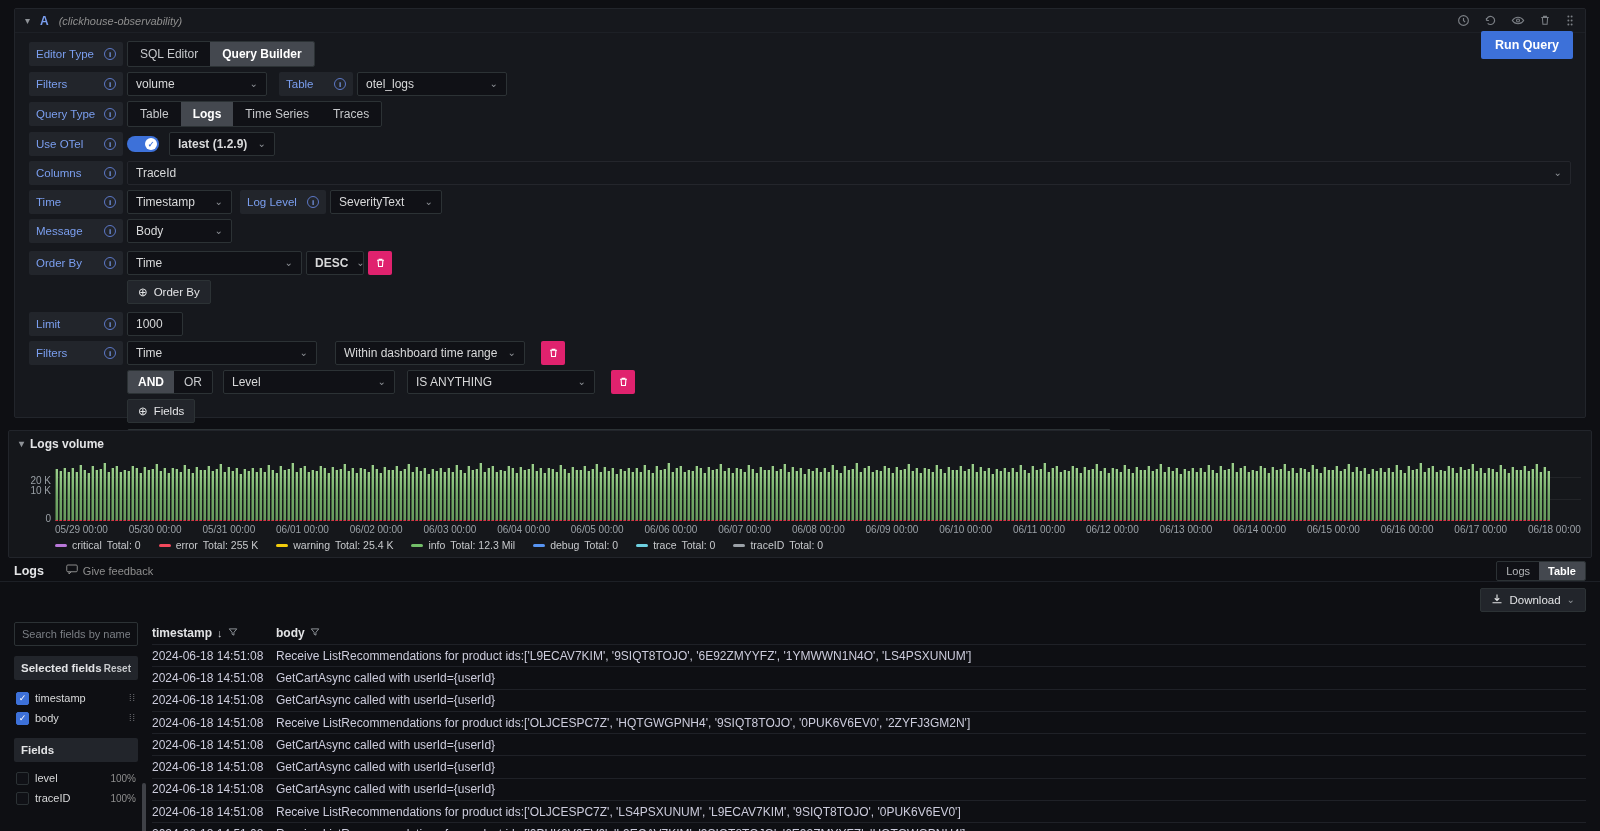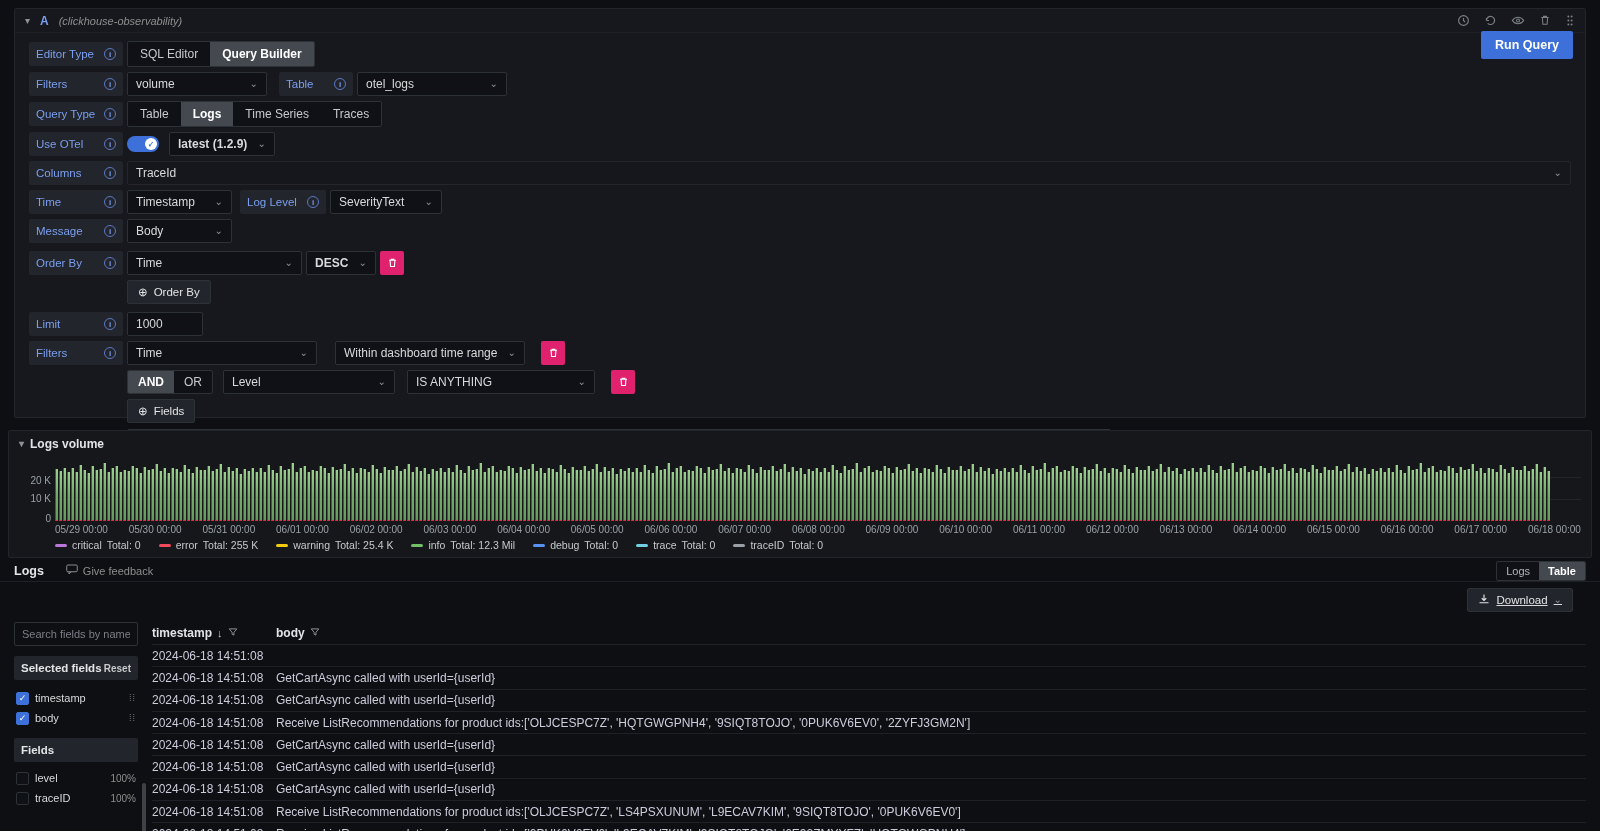--- a/index.html
+++ b/index.html
@@ -48,21 +48,21 @@
   .legend-item .total { color:#c7c9cc; }
 
   
   .logs-sec { position:absolute; left:0; top:560px; width:1600px; height:271px; background:#0e0f13; }
   .logs-head { display:flex; align-items:center; height:22px; padding:0 14px; border-bottom:1px solid #1d2026; }
   .logs-title { font-size:12.5px; font-weight:700; color:#e3e4e6; }
   .feedback { display:flex; align-items:center; gap:5px; margin-left:22px; color:#8e8e8e; font-size:11px; }
   .view-toggle { margin-left:auto; display:flex; height:20px; border:1px solid #2c3235; border-radius:2px; overflow:hidden; background:#101116; }
   .view-opt { display:flex; align-items:center; padding:0 9px; font-size:11px; color:#b3b5b8; }
   .view-opt.active { background:#44484f; color:#fff; font-weight:600; }
-  .dl-row { display:flex; justify-content:flex-end; padding:6px 27px 0 0;text-decoration:underline; }
+  .dl-row { display:flex; justify-content:flex-end; padding:6px 14px 0 0; }
   .dl-btn { display:flex; align-items:center; gap:6px; height:24px; background:#22252b; border:1px solid #2c3235; border-radius:2px; padding:0 10px; font-size:11.5px; color:#e3e4e6; font-weight:500; cursor:pointer; }
 
   .logs-body { display:flex; padding:0 14px; margin-top:-24px; }
   .sidebar { width:124px; min-width:124px; margin-top:34px; position:relative; }
   .search-inp { width:100%; height:24px; background:transparent; border:1px solid #2c3235; border-radius:2px; color:#d8d9da; font-size:11px; padding:0 7px; }
   .search-inp::placeholder { color:#7b7f85; }
   .side-hdr { display:flex; align-items:center; justify-content:space-between; height:24px; background:#22252b; border-radius:2px; margin-top:10px; padding:0 7px; font-size:11.5px; font-weight:600; color:#e3e4e6; }
   .side-hdr .reset { font-size:10px; font-weight:600; color:#c7c9cc; cursor:pointer; }
   .fitem { display:flex; align-items:center; gap:6px; height:20px; font-size:11px; color:#d8d9da; padding:0 2px; }
   .fitem .pct { margin-left:auto; color:#8e8e8e; font-size:10px; }
@@ -229,21 +229,21 @@
 
     <div class="frow" style="margin-top:8px">
       <div class="flabel">
           <span>Order By</span>
           <span class="icon-i">i</span>
         </div>
       <div class="sel" style="width:175px">
           <span>Time</span>
           <span class="chev">⌄</span>
         </div>
-      <div class="sel" style="width:70px">
+      <div class="sel" style="width:58px">
           <span style="font-weight:600">DESC</span>
           <span class="chev">⌄</span>
         </div>
       <button class="trash-btn">
           <svg width="11" height="12" viewBox="0 0 16 16" fill="none" stroke="#fff" stroke-width="1.6">
             <path d="M3 4h10M6 4V2.5h4V4M4.5 4l.7 9h5.6l.7-9"></path>
           </svg>
         </button>
     </div>
     <div class="frow indent">
@@ -251,21 +251,21 @@
           <span>⊕</span>
           <span>Order By</span>
         </button>
     </div>
 
     <div class="frow" style="margin-top:8px">
       <div class="flabel">
           <span>Limit</span>
           <span class="icon-i">i</span>
         </div>
-      <div class="inp" style="width:76px">
+      <div class="inp" style="width:56px">
           <span>1000</span>
         </div>
     </div>
 
     <div class="frow">
       <div class="flabel">
           <span>Filters</span>
           <span class="icon-i">i</span>
         </div>
       <div class="sel" style="width:190px">
@@ -349,21 +349,21 @@
 </div>
 
 <div class="vol-panel">
   <div class="vol-title">
     <span class="chev">▾</span>
     <span>Logs volume</span>
   </div>
   <div class="chart-wrap">
     <div class="yaxis">
       <span style="top:18px">20 K</span>
-      <span style="top:36px">10 K</span>
+      <span style="top:28px">10 K</span>
       <span style="top:56px">0</span>
     </div>
     <div class="plot">
       <div class="gridline" style="bottom:21px"></div>
       <div class="gridline" style="bottom:43px"></div>
       <div id="plot-bars">
           <div class="bar" style="height: 51.6px;"></div>
           <div class="bar" style="height: 50.1px;"></div>
           <div class="bar" style="height: 53.5px;"></div>
           <div class="bar" style="height: 48.6px;"></div>
@@ -876,20 +876,21 @@
         <span class="th-body">
           <span>body</span>
           <span class="funnel"><svg width="10" height="10" viewBox="0 0 16 16" fill="none" stroke="currentColor" stroke-width="1.4">
                 <path d="M2 3h12L9.5 8.5V13l-3-1.5V8.5L2 3z"></path>
               </svg></span>
         </span>
       </div>
       <div id="table-rows">
           <div class="tr">
             <span class="td-ts">2024-06-18 14:51:08</span>
+            <span class="td-body">Receive ListRecommendations for product ids:['L9ECAV7KIM', '9SIQT8TOJO', '6E92ZMYYFZ', '1YMWWN1N4O', 'LS4PSXUNUM']</span>
           </div>
           <div class="tr">
             <span class="td-ts">2024-06-18 14:51:08</span>
             <span class="td-body">GetCartAsync called with userId={userId}</span>
           </div>
           <div class="tr">
             <span class="td-ts">2024-06-18 14:51:08</span>
             <span class="td-body">GetCartAsync called with userId={userId}</span>
           </div>
           <div class="tr">

